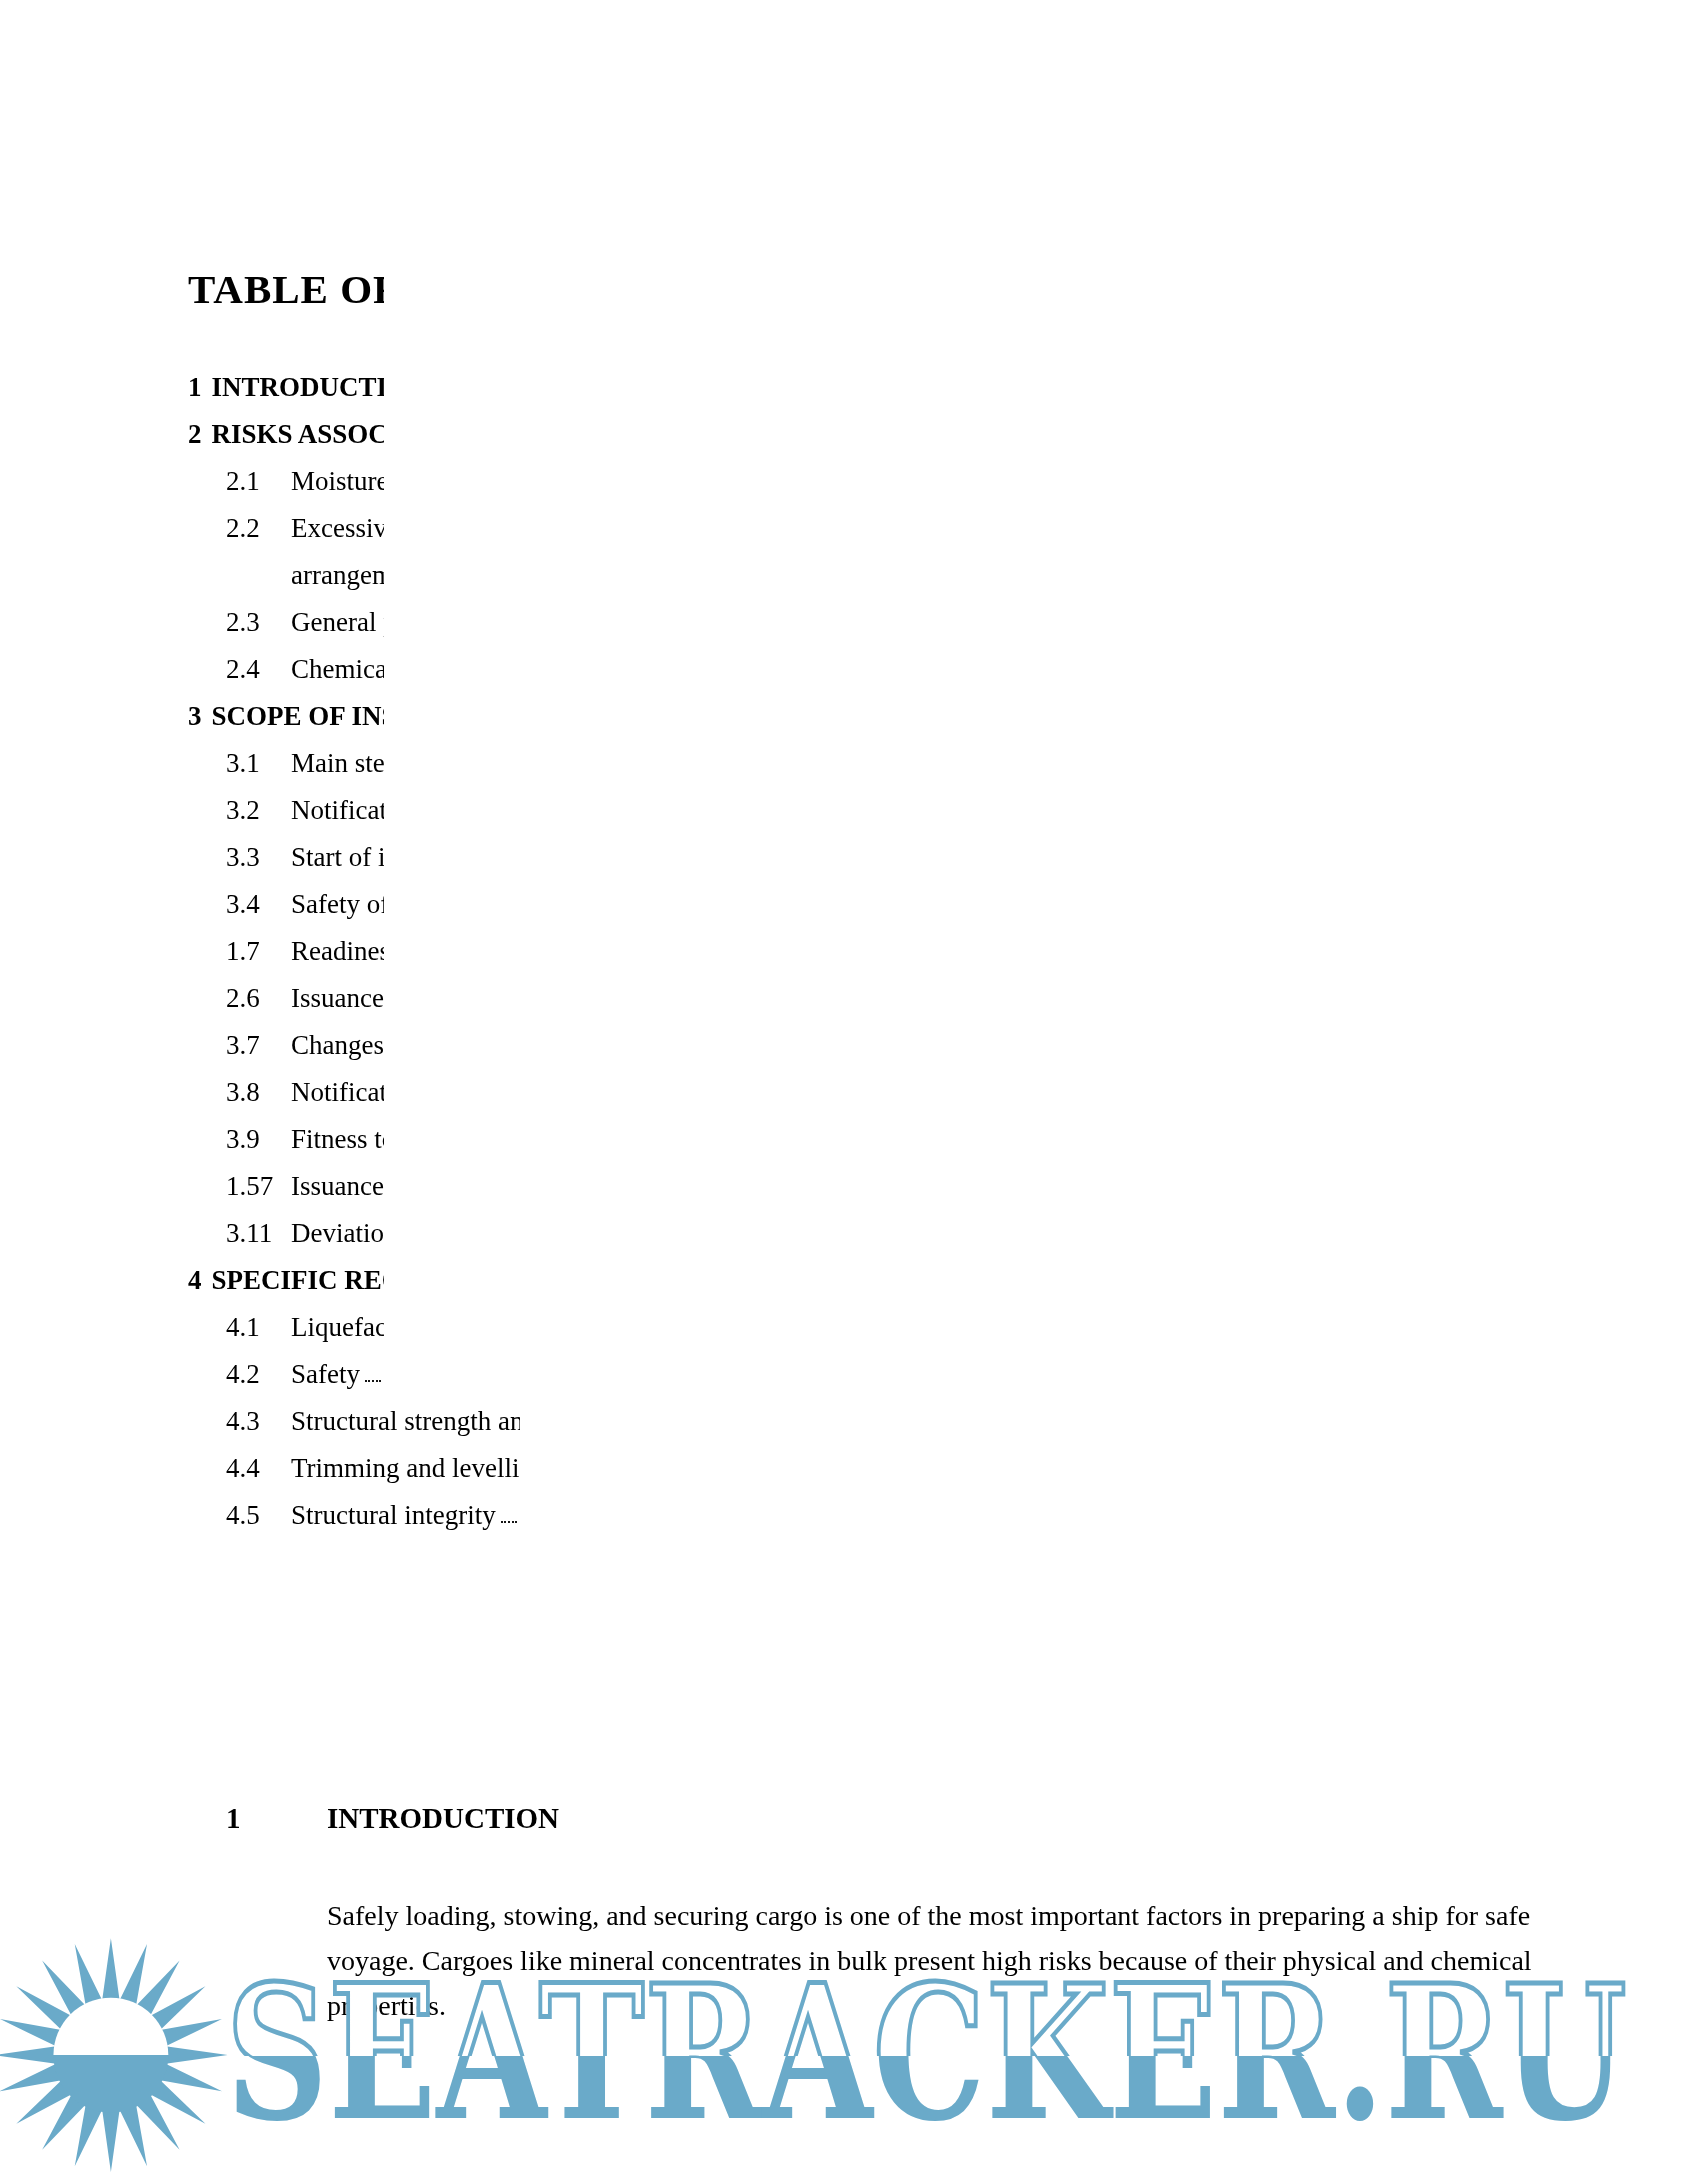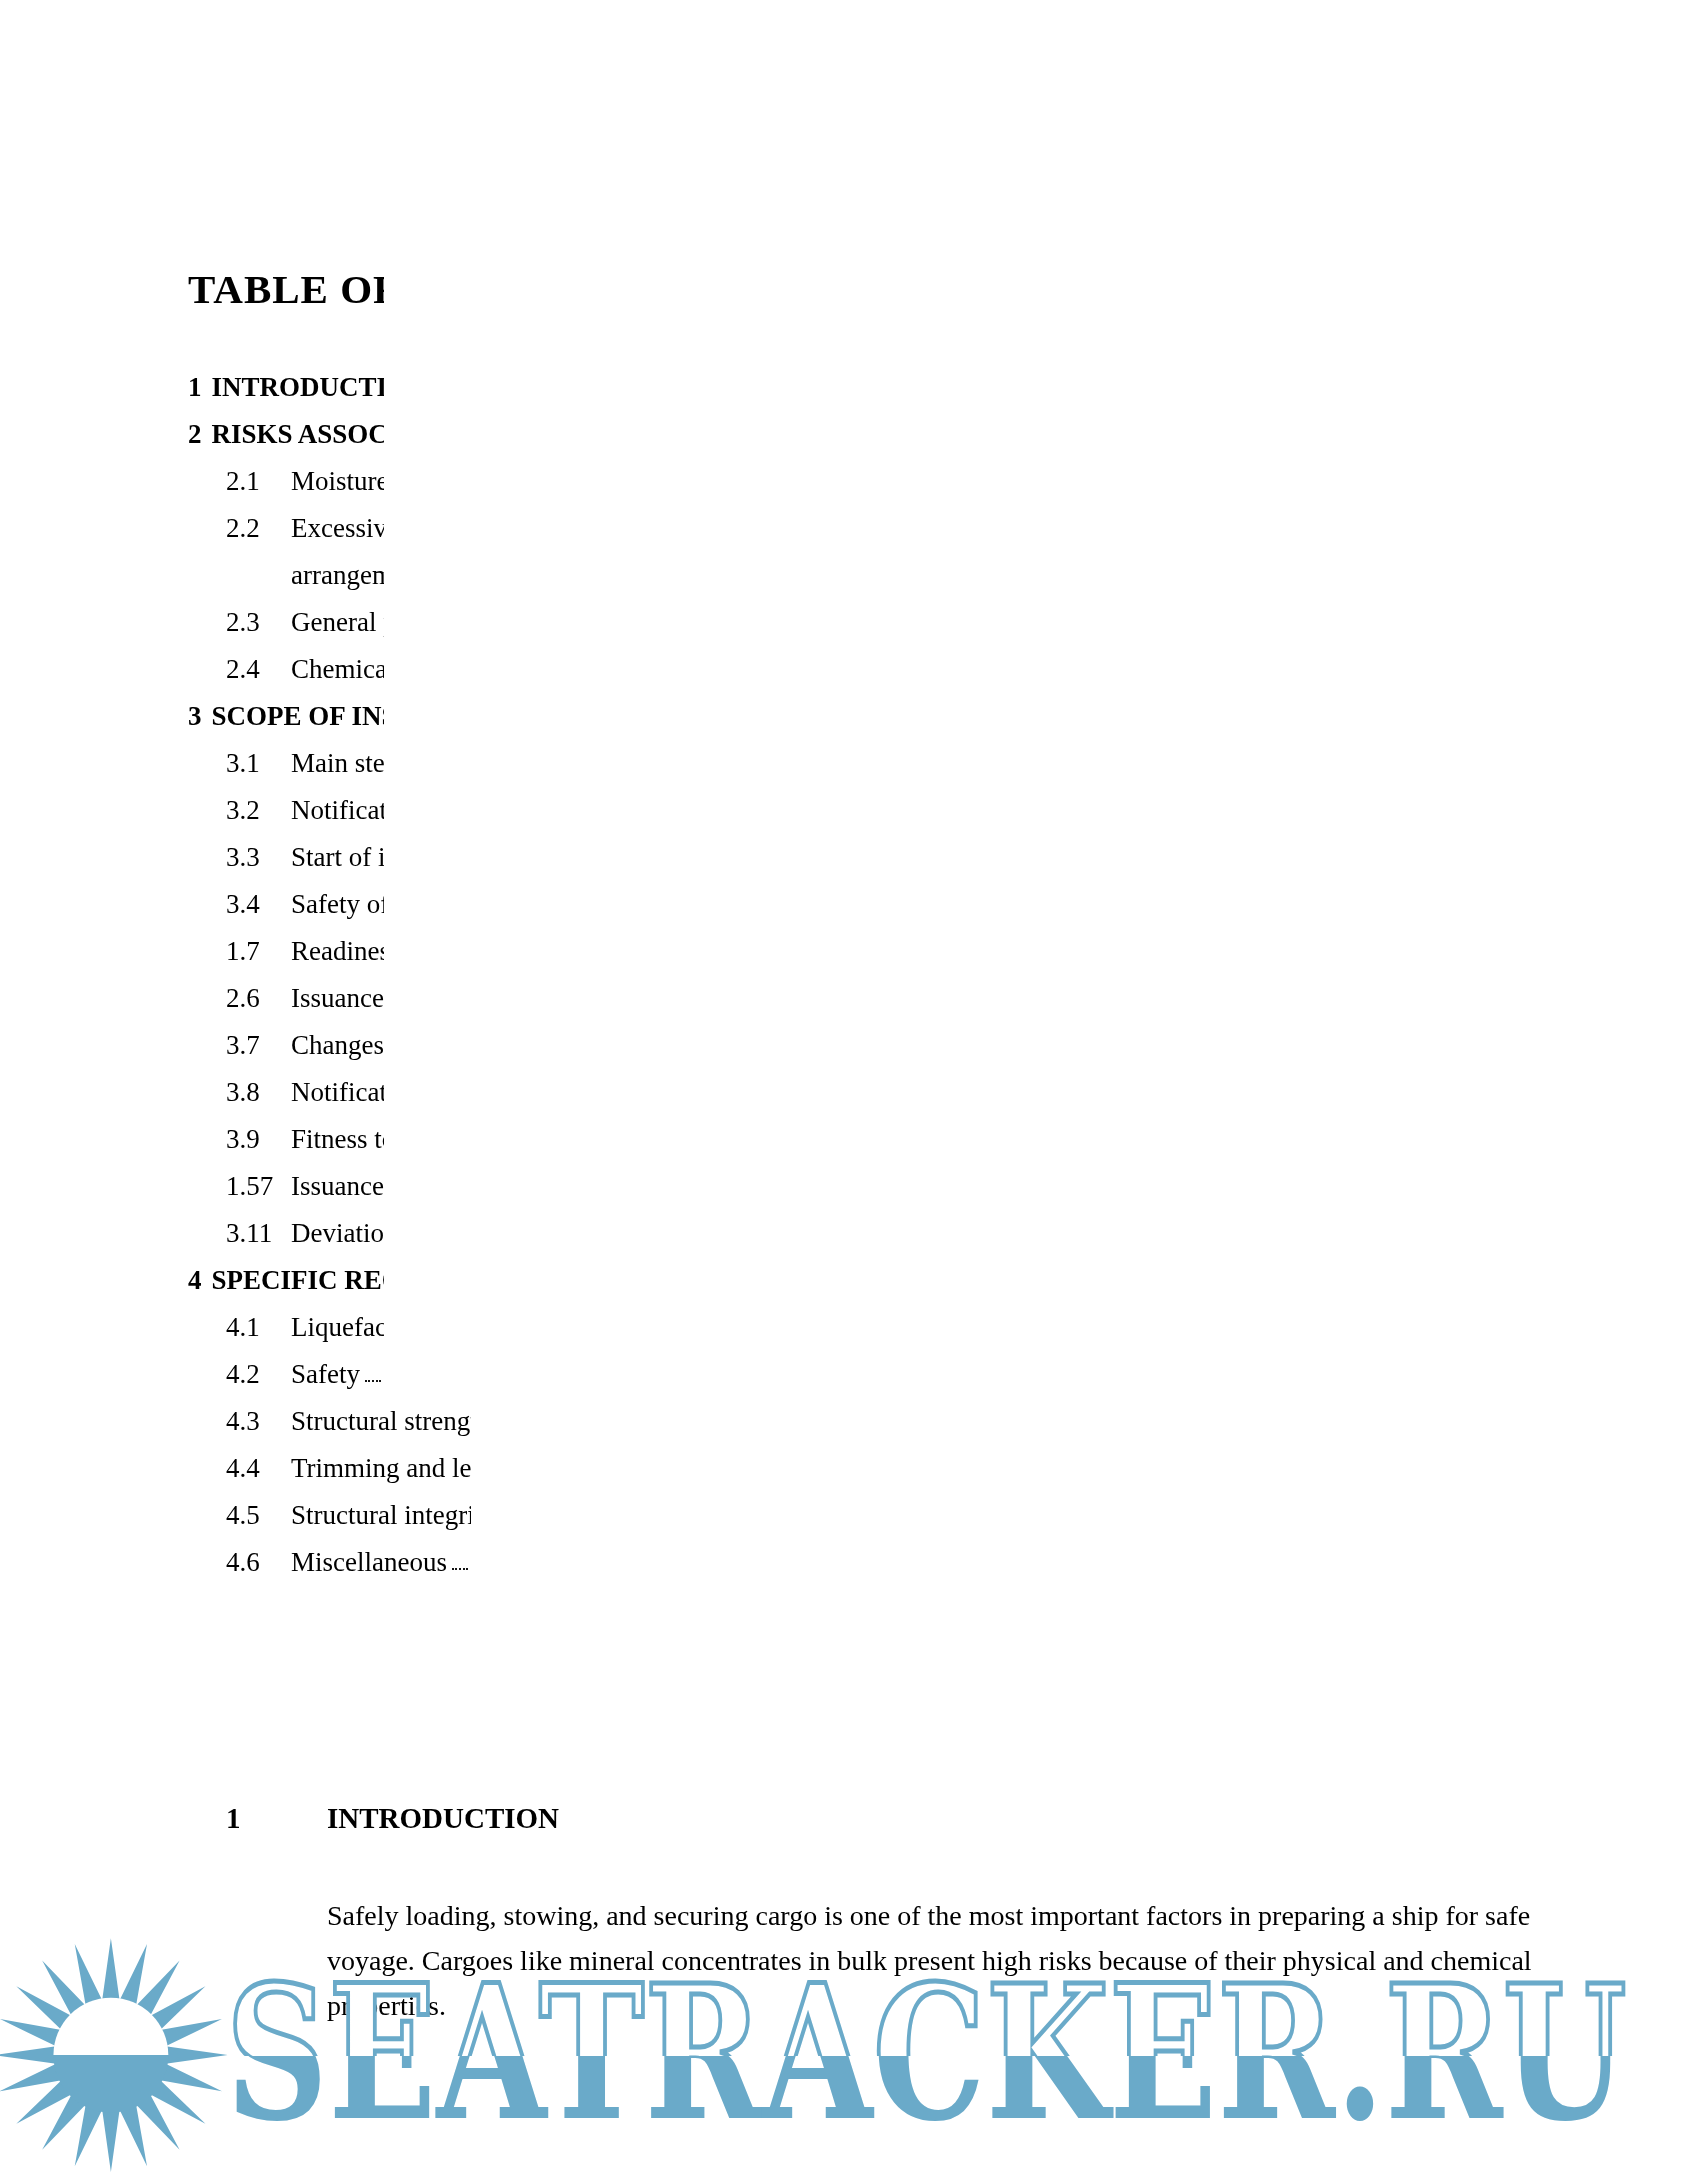--- a/index.html
+++ b/index.html
@@ -200,26 +200,20 @@
     </div>
       <div class="toc-row">
       <span class="num">4.4</span>
       <span class="txt">Trimming and levelling concentrates</span>
       <span class="dots"></span>
       <span class="page">11</span>
     </div>
       <div class="toc-row">
       <span class="num">4.5</span>
       <span class="txt">Structural integrity</span>
-      <span class="dots"></span>
-      <span class="page">11</span>
-    </div>
-      <div class="toc-row">
-      <span class="num">4.6</span>
-      <span class="txt">Miscellaneous</span>
       <span class="dots"></span>
       <span class="page">11</span>
     </div>
     </div>
 
   <div class="intro-heading">
     <span class="num">1</span>
     <span>INTRODUCTION</span>
   </div>
 

